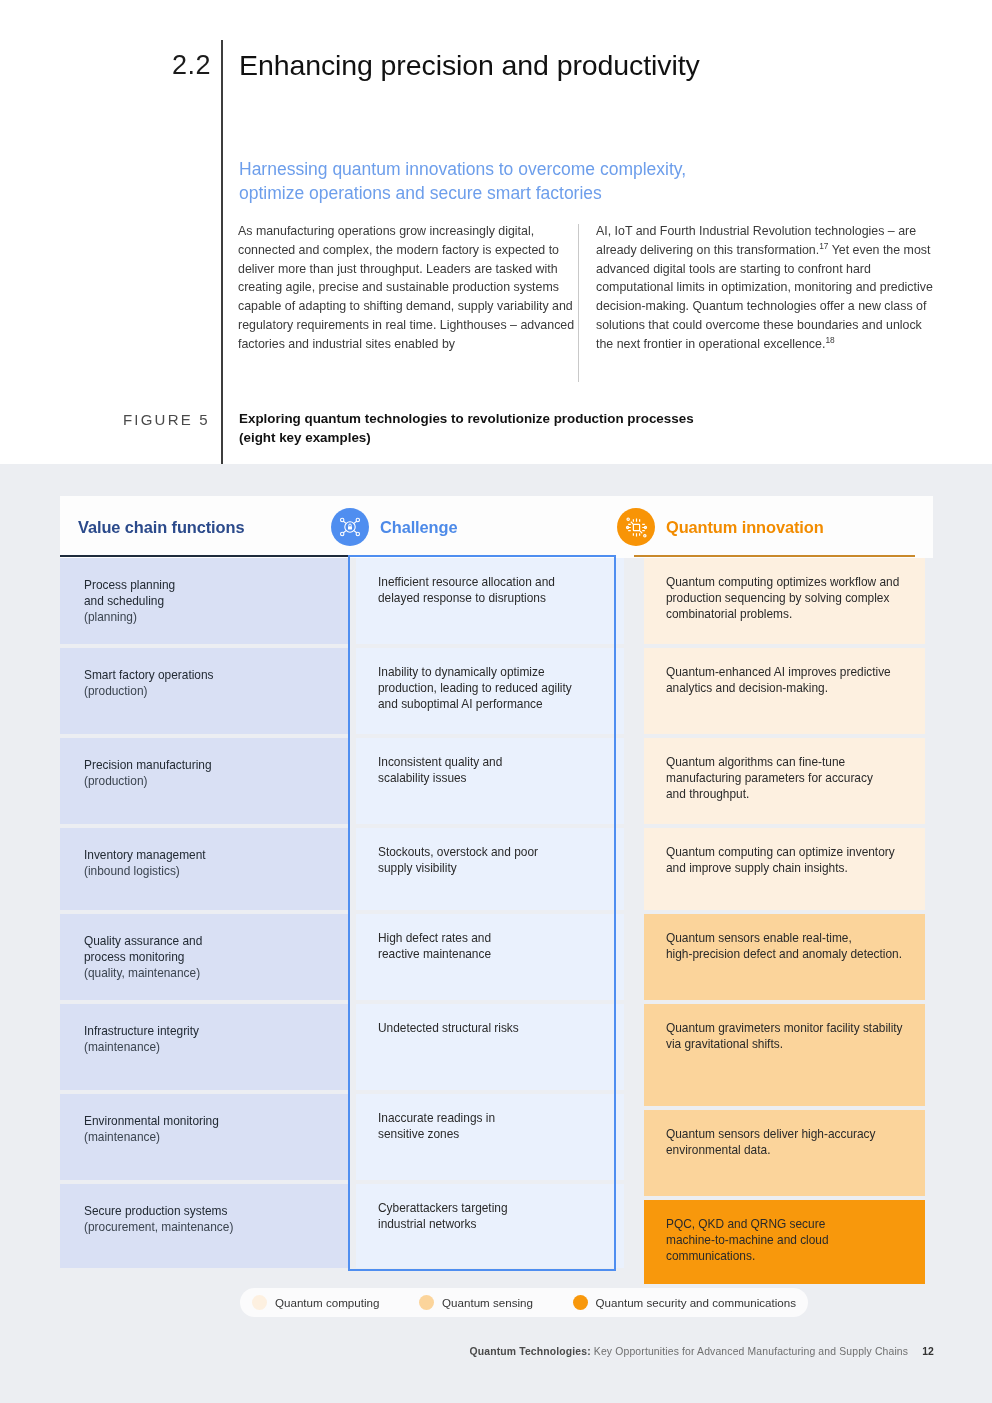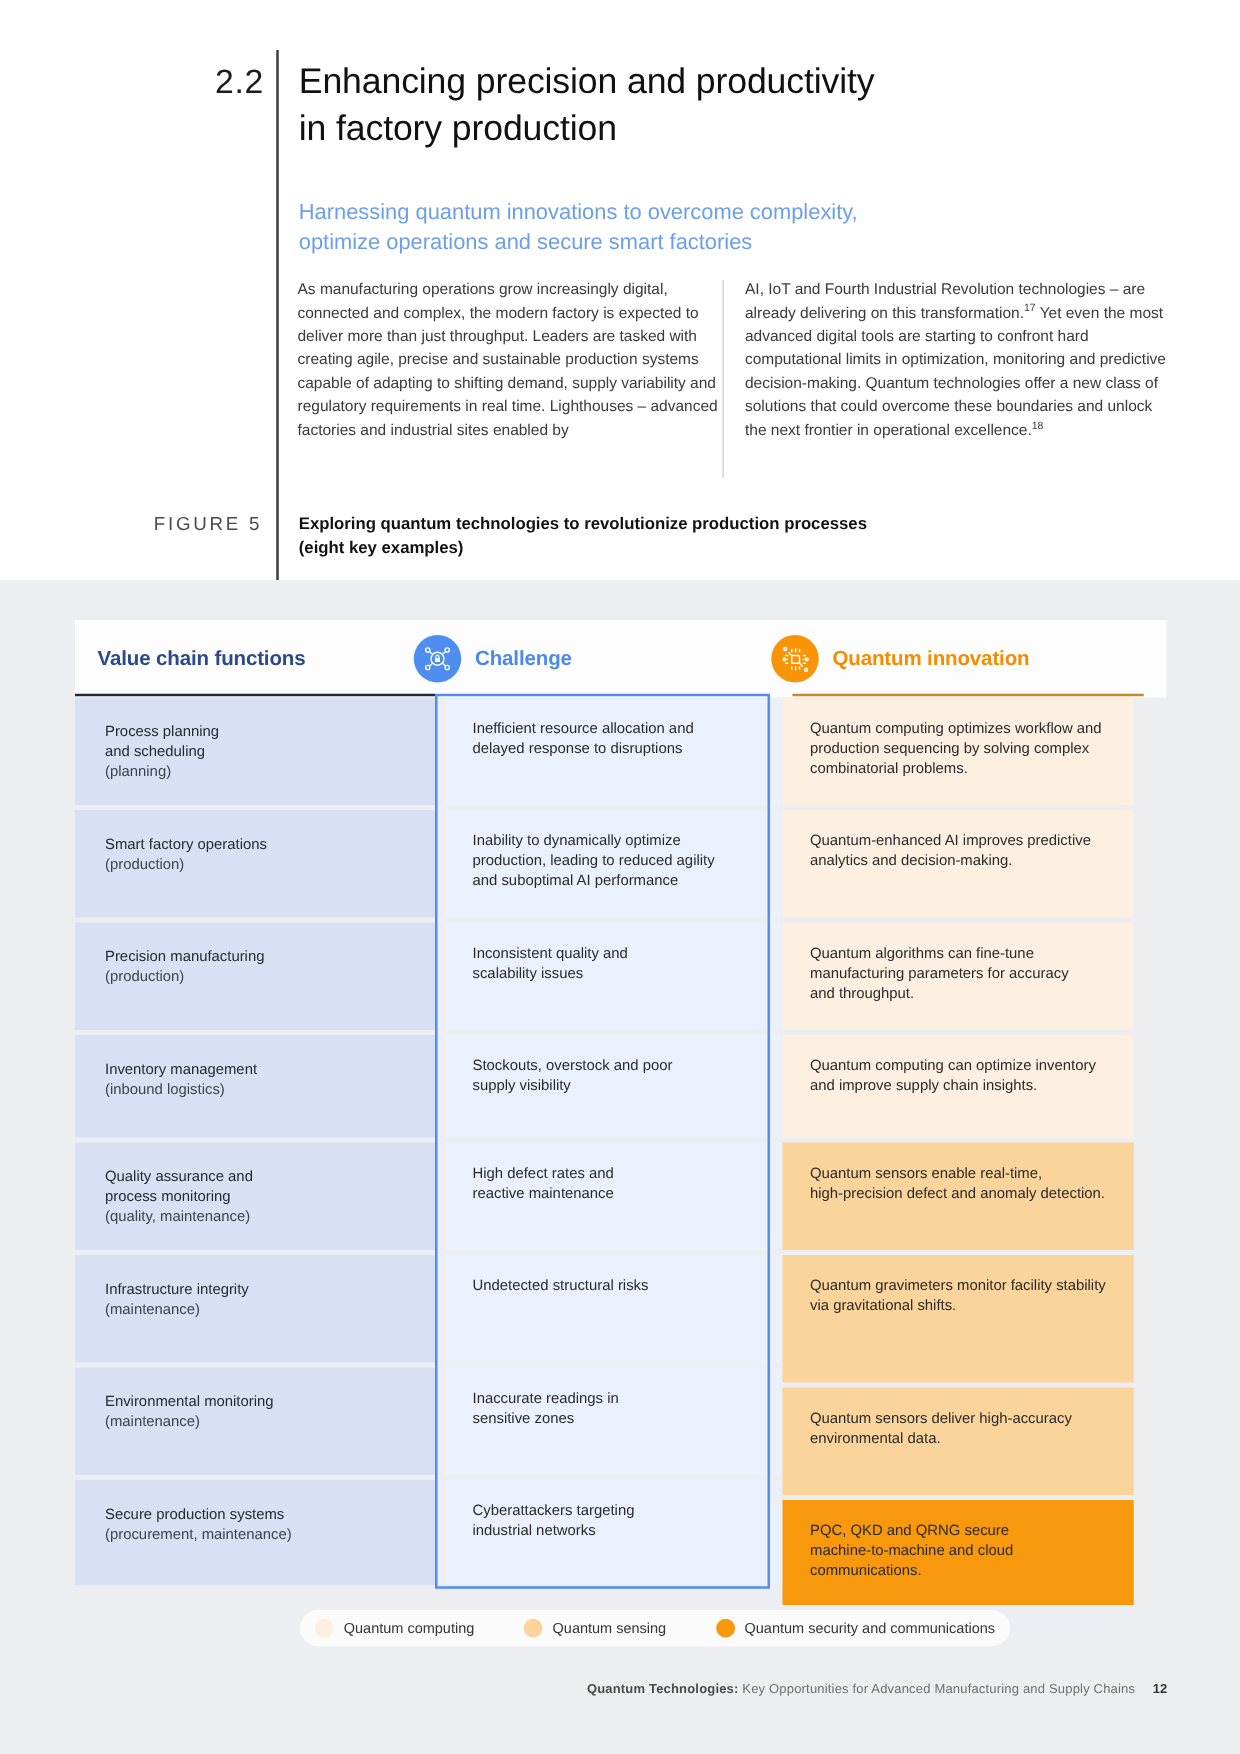--- a/index.html
+++ b/index.html
@@ -100,21 +100,21 @@
 
   .cell{
     box-sizing:border-box;
     padding:16px 20px 10px 22px;
     font-size:11.9px;line-height:16.2px;color:#2a2a2a;
     margin-bottom:4px;
   }
   .c1 .cell{background:#d9e0f4;color:#222a33;padding-left:24px;padding-top:19px;}
   .c1 .cell .sub{color:#3b444f;}
   .c2 .cell{background:#eaf1fd;}
-  .c3 .cell{margin-left:10px;width:281px;}
+  .c3 .cell{margin-left:28px;width:281px;}
 
   .tone-computing{background:#fdf0e0;}
   .tone-sensing{background:#fbd49b;}
   .tone-security{background:#f8980c;}
 
   
   .chal-box{
     position:absolute;left:288px;top:0;width:268px;
     border:2.2px solid #4f8ef0;box-sizing:border-box;
     pointer-events:none;
@@ -152,21 +152,20 @@
 </head>
 <body>
 
 <div class="top-area">
   <div class="vrule"></div>
 
   <div class="sec-num">2.2</div>
 
   <div class="sec-title">
     <div>Enhancing precision and productivity</div>
-    <div>in factory production</div>
   </div>
 
   <div class="sec-sub">
     <div>Harnessing quantum innovations to overcome complexity,</div>
     <div>optimize operations and secure smart factories</div>
   </div>
 
   <div class="body-cols">
     <div class="col-l">As manufacturing operations grow increasingly digital, connected and complex, the modern factory is expected to deliver more than just throughput. Leaders are tasked with creating agile, precise and sustainable production systems capable of adapting to shifting demand, supply variability and regulatory requirements in real time. Lighthouses – advanced factories and industrial sites enabled by</div>
     <div class="col-r"><span>AI, IoT and Fourth Industrial Revolution technologies – are already delivering on this transformation.</span><sup>17</sup><span> Yet even the most advanced digital tools are starting to confront hard computational limits in optimization, monitoring and predictive decision-making. Quantum technologies offer a new class of solutions that could overcome these boundaries and unlock the next frontier in operational excellence.</span><sup>18</sup></div>

